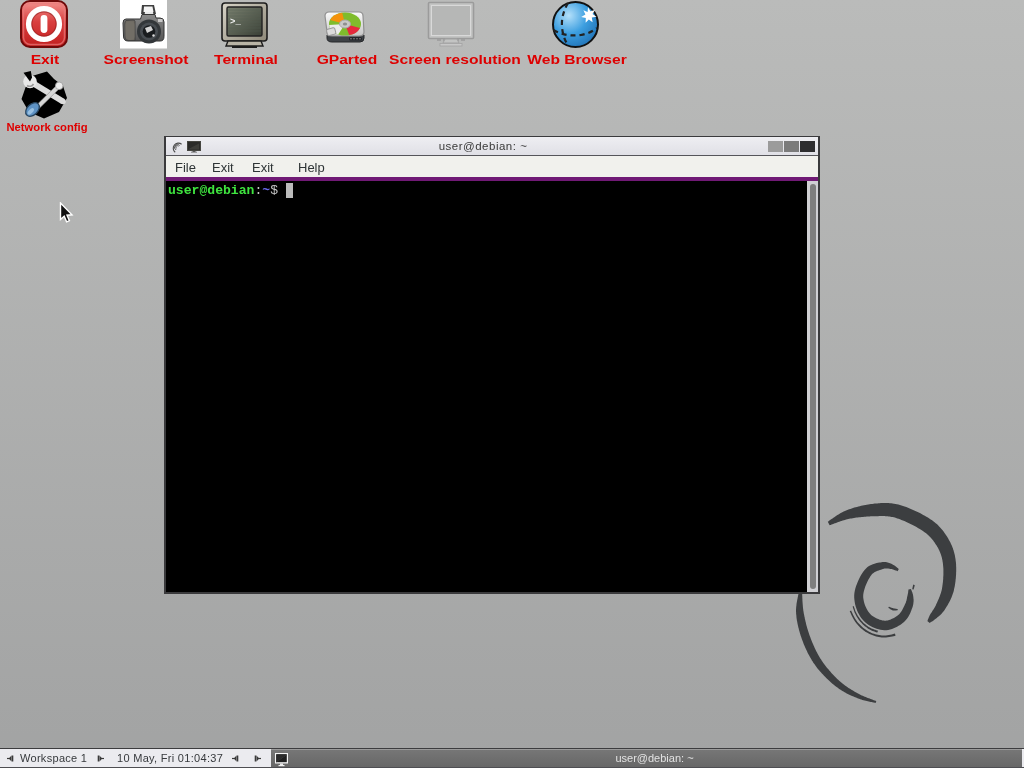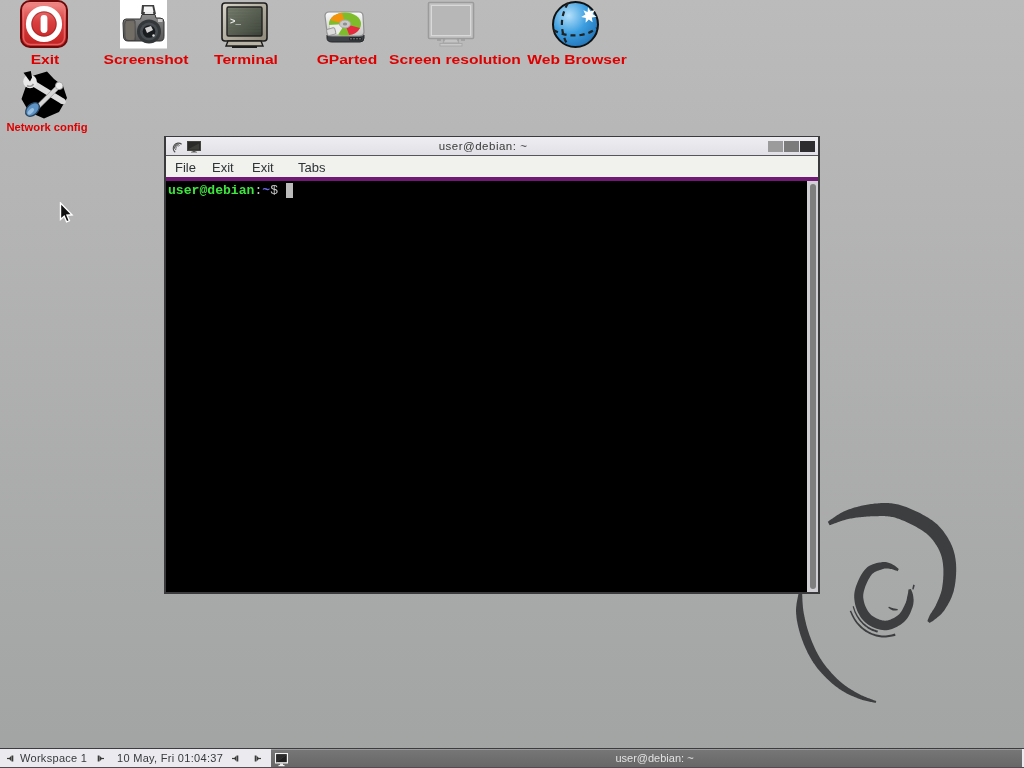--- a/index.html
+++ b/index.html
@@ -164,21 +164,21 @@
     <div class="btns">
         <div style="background:#9b9b9b"></div>
         <div style="background:#7b7b7b"></div>
         <div style="background:#2d2d2f"></div>
       </div>
   </div>
   <div id="menubar">
     <span style="left:9px">File</span>
       <span style="left:46px">Exit</span>
       <span style="left:86px">Exit</span>
-      <span style="left:132px">Tabs</span>
+      <span style="left:132px">Help</span>
   </div>
   <div id="tcontent">
     <div id="tblack"><span style="color:#3fe43f;font-weight:bold">user@debian</span><span style="color:#c8c8c8">:</span><span style="color:#6a68e8;font-weight:bold">~</span><span style="color:#c8c8c8">$ </span><span style="display:inline-block;width:7.5px;height:14.5px;background:#bbbbbb;vertical-align:-3.5px"></span></div>
     <div id="tscroll">
         <div class="thumb"></div>
       </div>
   </div>
 </div>
 
 <div id="taskbar"></div>

